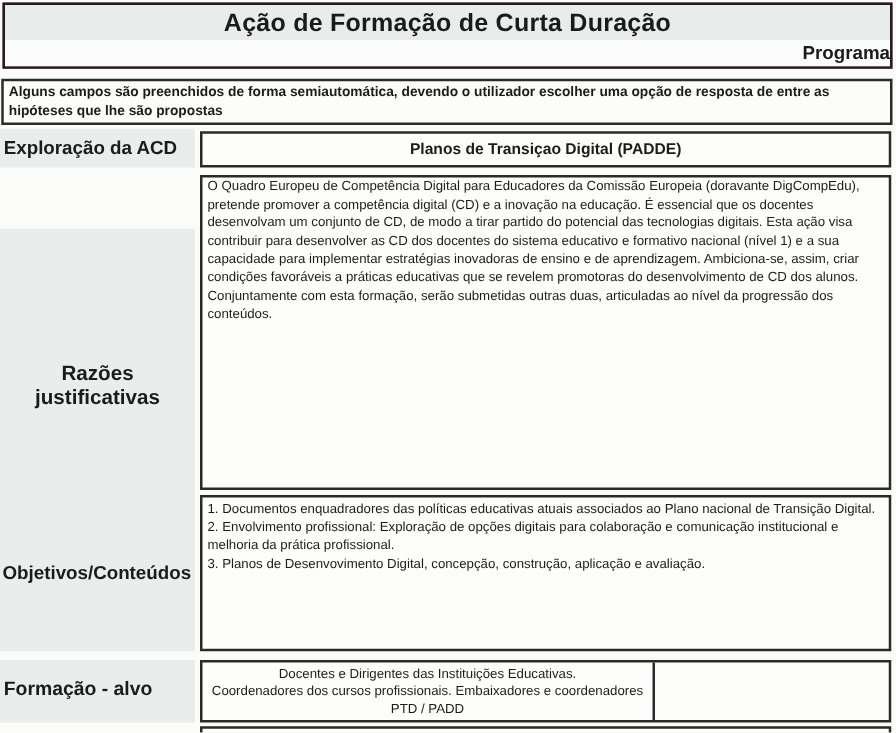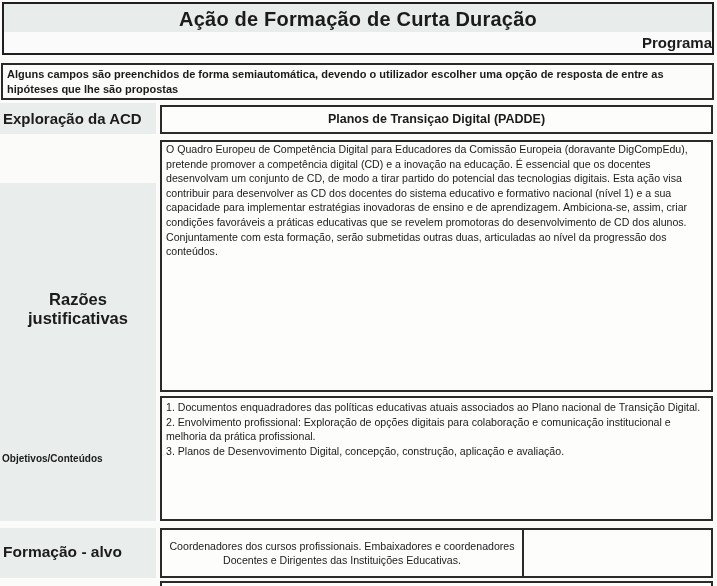--- a/index.html
+++ b/index.html
@@ -82,21 +82,21 @@
     background:#fdfdfc;
     display:flex;
     font-size:10.6px;
     line-height:14.6px;
     padding:0 4px;
   }
 
   .objetivos-label{
     top:396px;height:125px;
     display:flex;align-items:center;
-    font-size:10px;
+    font-size:15px;
     padding-left:2px;
   }
   .objetivos-box{
     left:160px;top:396px;width:553px;height:125px;
     border:2px solid #2a2a2a;
     background:#fdfdfc;
     font-size:10.6px;
     line-height:14.6px;
     padding:2px 4px;
   }
@@ -156,19 +156,20 @@
 </div>
 <div class="abs objetivos-box">
   <div>1. Documentos enquadradores das políticas educativas atuais associados ao Plano nacional de Transição Digital.</div>
   <div>2. Envolvimento profissional: Exploração de opções digitais para colaboração e comunicação institucional e melhoria da prática profissional.</div>
   <div>3. Planos de Desenvovimento Digital, concepção, construção, aplicação e avaliação.</div>
 </div>
 
 <div class="abs row-label publico-label">Formação - alvo</div>
 <div class="abs publico-box">
   <div class="publico-main">
+    <div>Docentes e Dirigentes das Instituições Educativas.</div>
     <div>Coordenadores dos cursos profissionais. Embaixadores e coordenadores</div>
-    <div>Docentes e Dirigentes das Instituições Educativas.</div>
+    <div>PTD / PADD</div>
   </div>
   <div class="publico-empty"></div>
 </div>
 
 <div class="abs next-box"></div>
 
 </body></html>

